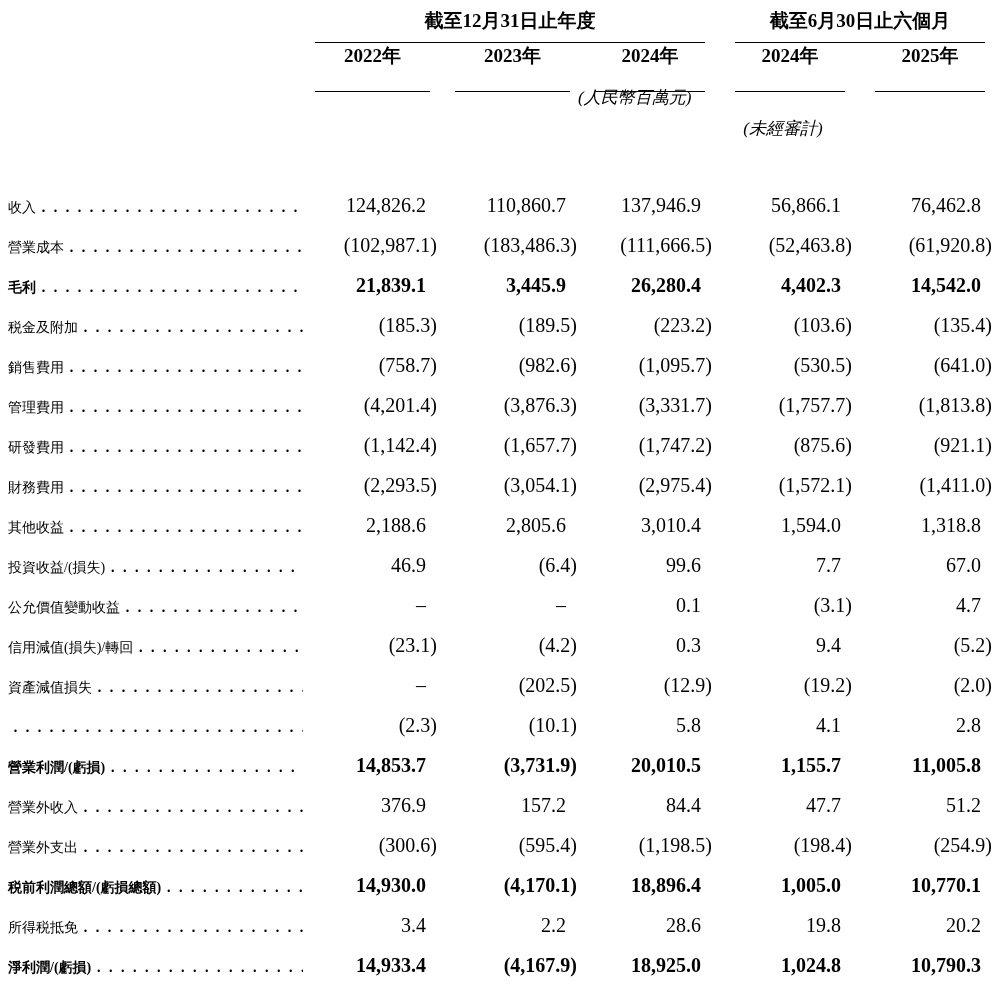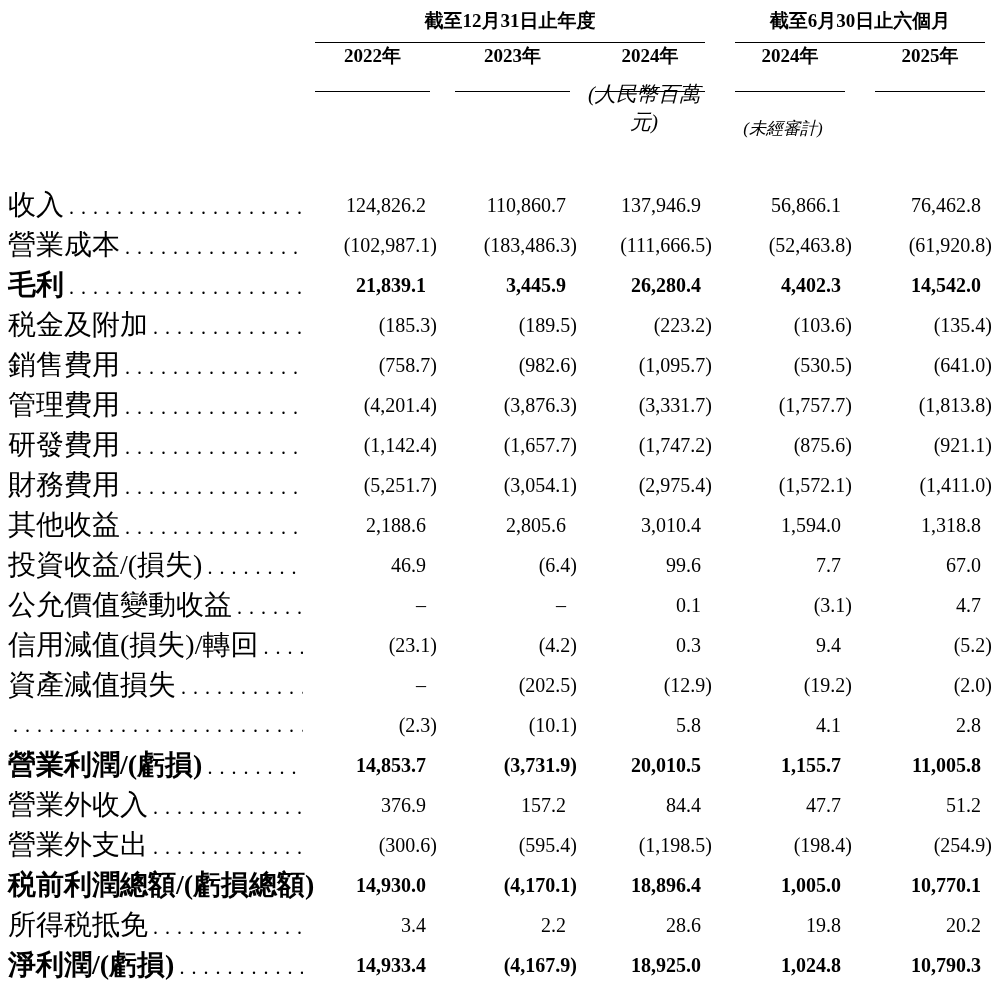--- a/index.html
+++ b/index.html
@@ -43,25 +43,25 @@
     padding-bottom: 22px;
     margin-left: auto;
     margin-right: 8px;
   }
   .w115 { width: 115px; }
   .w110 { width: 110px; }
 
   .h3 { height: 31px; align-items: end; }
   .note-unit {
     grid-column: 4;
-    text-align: center;
+    text-align: left;
     padding-right: 3px;
     padding-bottom: 2px;
     font-style: italic;
-    font-size: 21px;
+    font-size: 17px;
   }
   .h4 { height: 30px; align-items: end; }
   .note-audit {
     grid-column: 5;
     text-align: center;
     padding-bottom: 1px;
     font-style: italic;
     font-size: 17px;
   }
   .spacer { height: 44px; }
@@ -69,21 +69,21 @@
   
   .drow { height: 40px; }
   .drow > * { line-height: 40px; }
   .lcell {
     display: flex;
     align-items: baseline;
     padding-left: 8px;
     overflow: hidden;
   }
   .rlabel {
-    font-size: 28px;
+    font-size: 14px;
     white-space: nowrap;
     flex: 0 0 auto;
   }
   .leader {
     flex: 1 1 auto;
     overflow: hidden;
     white-space: nowrap;
     padding-left: 5px;
     border-right: 12px solid transparent;
     font-size: 20px;
@@ -229,21 +229,21 @@
     <div class="num paren">(1,747.2)</div>
     <div class="num paren">(875.6)</div>
     <div class="num paren">(921.1)</div>
   </div>
 
   <div class="drow">
     <div class="lcell">
       <span class="rlabel">財務費用</span>
       <span class="leader"></span>
     </div>
-    <div class="num paren">(5,251.7)</div>
+    <div class="num paren">(2,293.5)</div>
     <div class="num paren">(3,054.1)</div>
     <div class="num paren">(2,975.4)</div>
     <div class="num paren">(1,572.1)</div>
     <div class="num paren">(1,411.0)</div>
   </div>
 
   <div class="drow">
     <div class="lcell">
       <span class="rlabel">其他收益</span>
       <span class="leader"></span>

